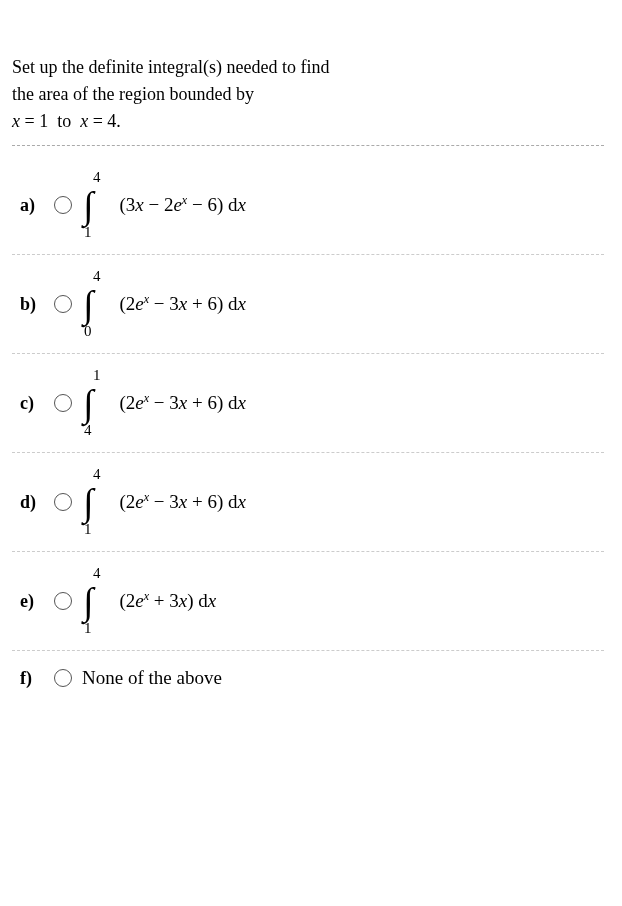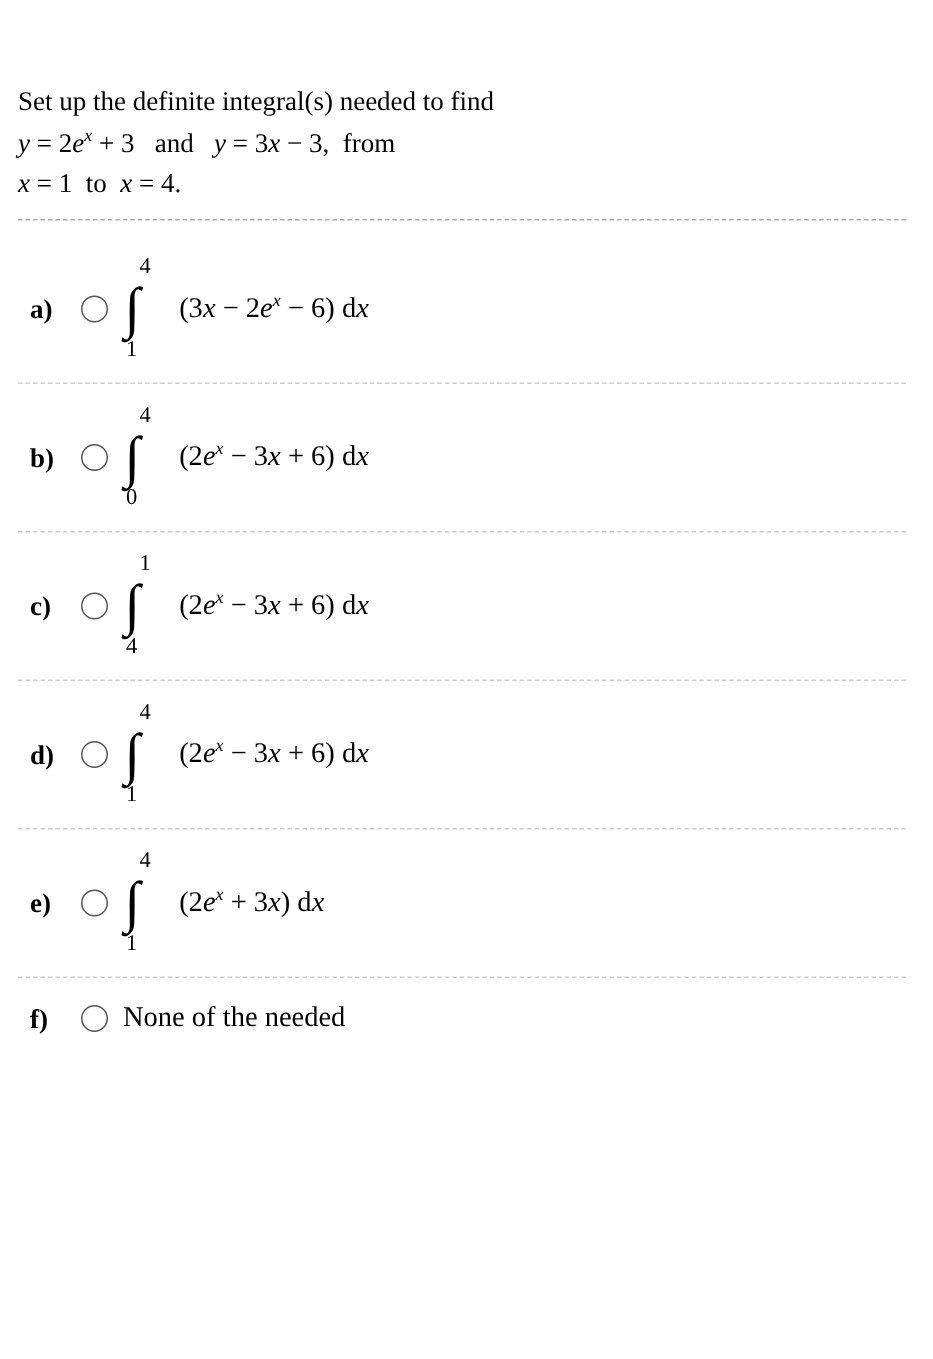--- a/index.html
+++ b/index.html
@@ -93,23 +93,21 @@
       align-items: center;
       padding: 16px 0 16px 8px;
     }
     .math-var { font-style: italic; }
   </style>
 </head>
 <body>
 
 <div class="question-text">
   <div>Set up the definite integral(s) needed to find</div>
-  <div>
-    <span class="math-var">y</span> = 2<span class="math-var">e<sup>x</sup></span> + 3 &nbsp;&nbsp;and&nbsp;&nbsp; <span class="math-var">y</span> = 3<span class="math-var">x</span> − 3, &nbsp;from
-  </div>
+  <div>the area of the region bounded by</div>
   <div>
     <span class="math-var">x</span> = 1 &nbsp;to&nbsp; <span class="math-var">x</span> = 4.
   </div>
 </div>
 
 <div class="option-block">
   <span class="option-label">a)</span>
   <span class="radio-circle"></span>
   <div class="integral-expr">
     <div class="integral-wrap">
@@ -179,14 +177,14 @@
     </div>
     <span class="expr-body">
       (2<span class="math-var">e<sup>x</sup></span> + 3<span class="math-var">x</span>)&nbsp;d<span class="math-var">x</span>
     </span>
   </div>
 </div>
 
 <div class="last-option">
   <span class="option-label">f)</span>
   <span class="radio-circle"></span>
-  <span style="font-size:19px;">None of the needed</span>
+  <span style="font-size:19px;">None of the above</span>
 </div>
 
 </body></html>

